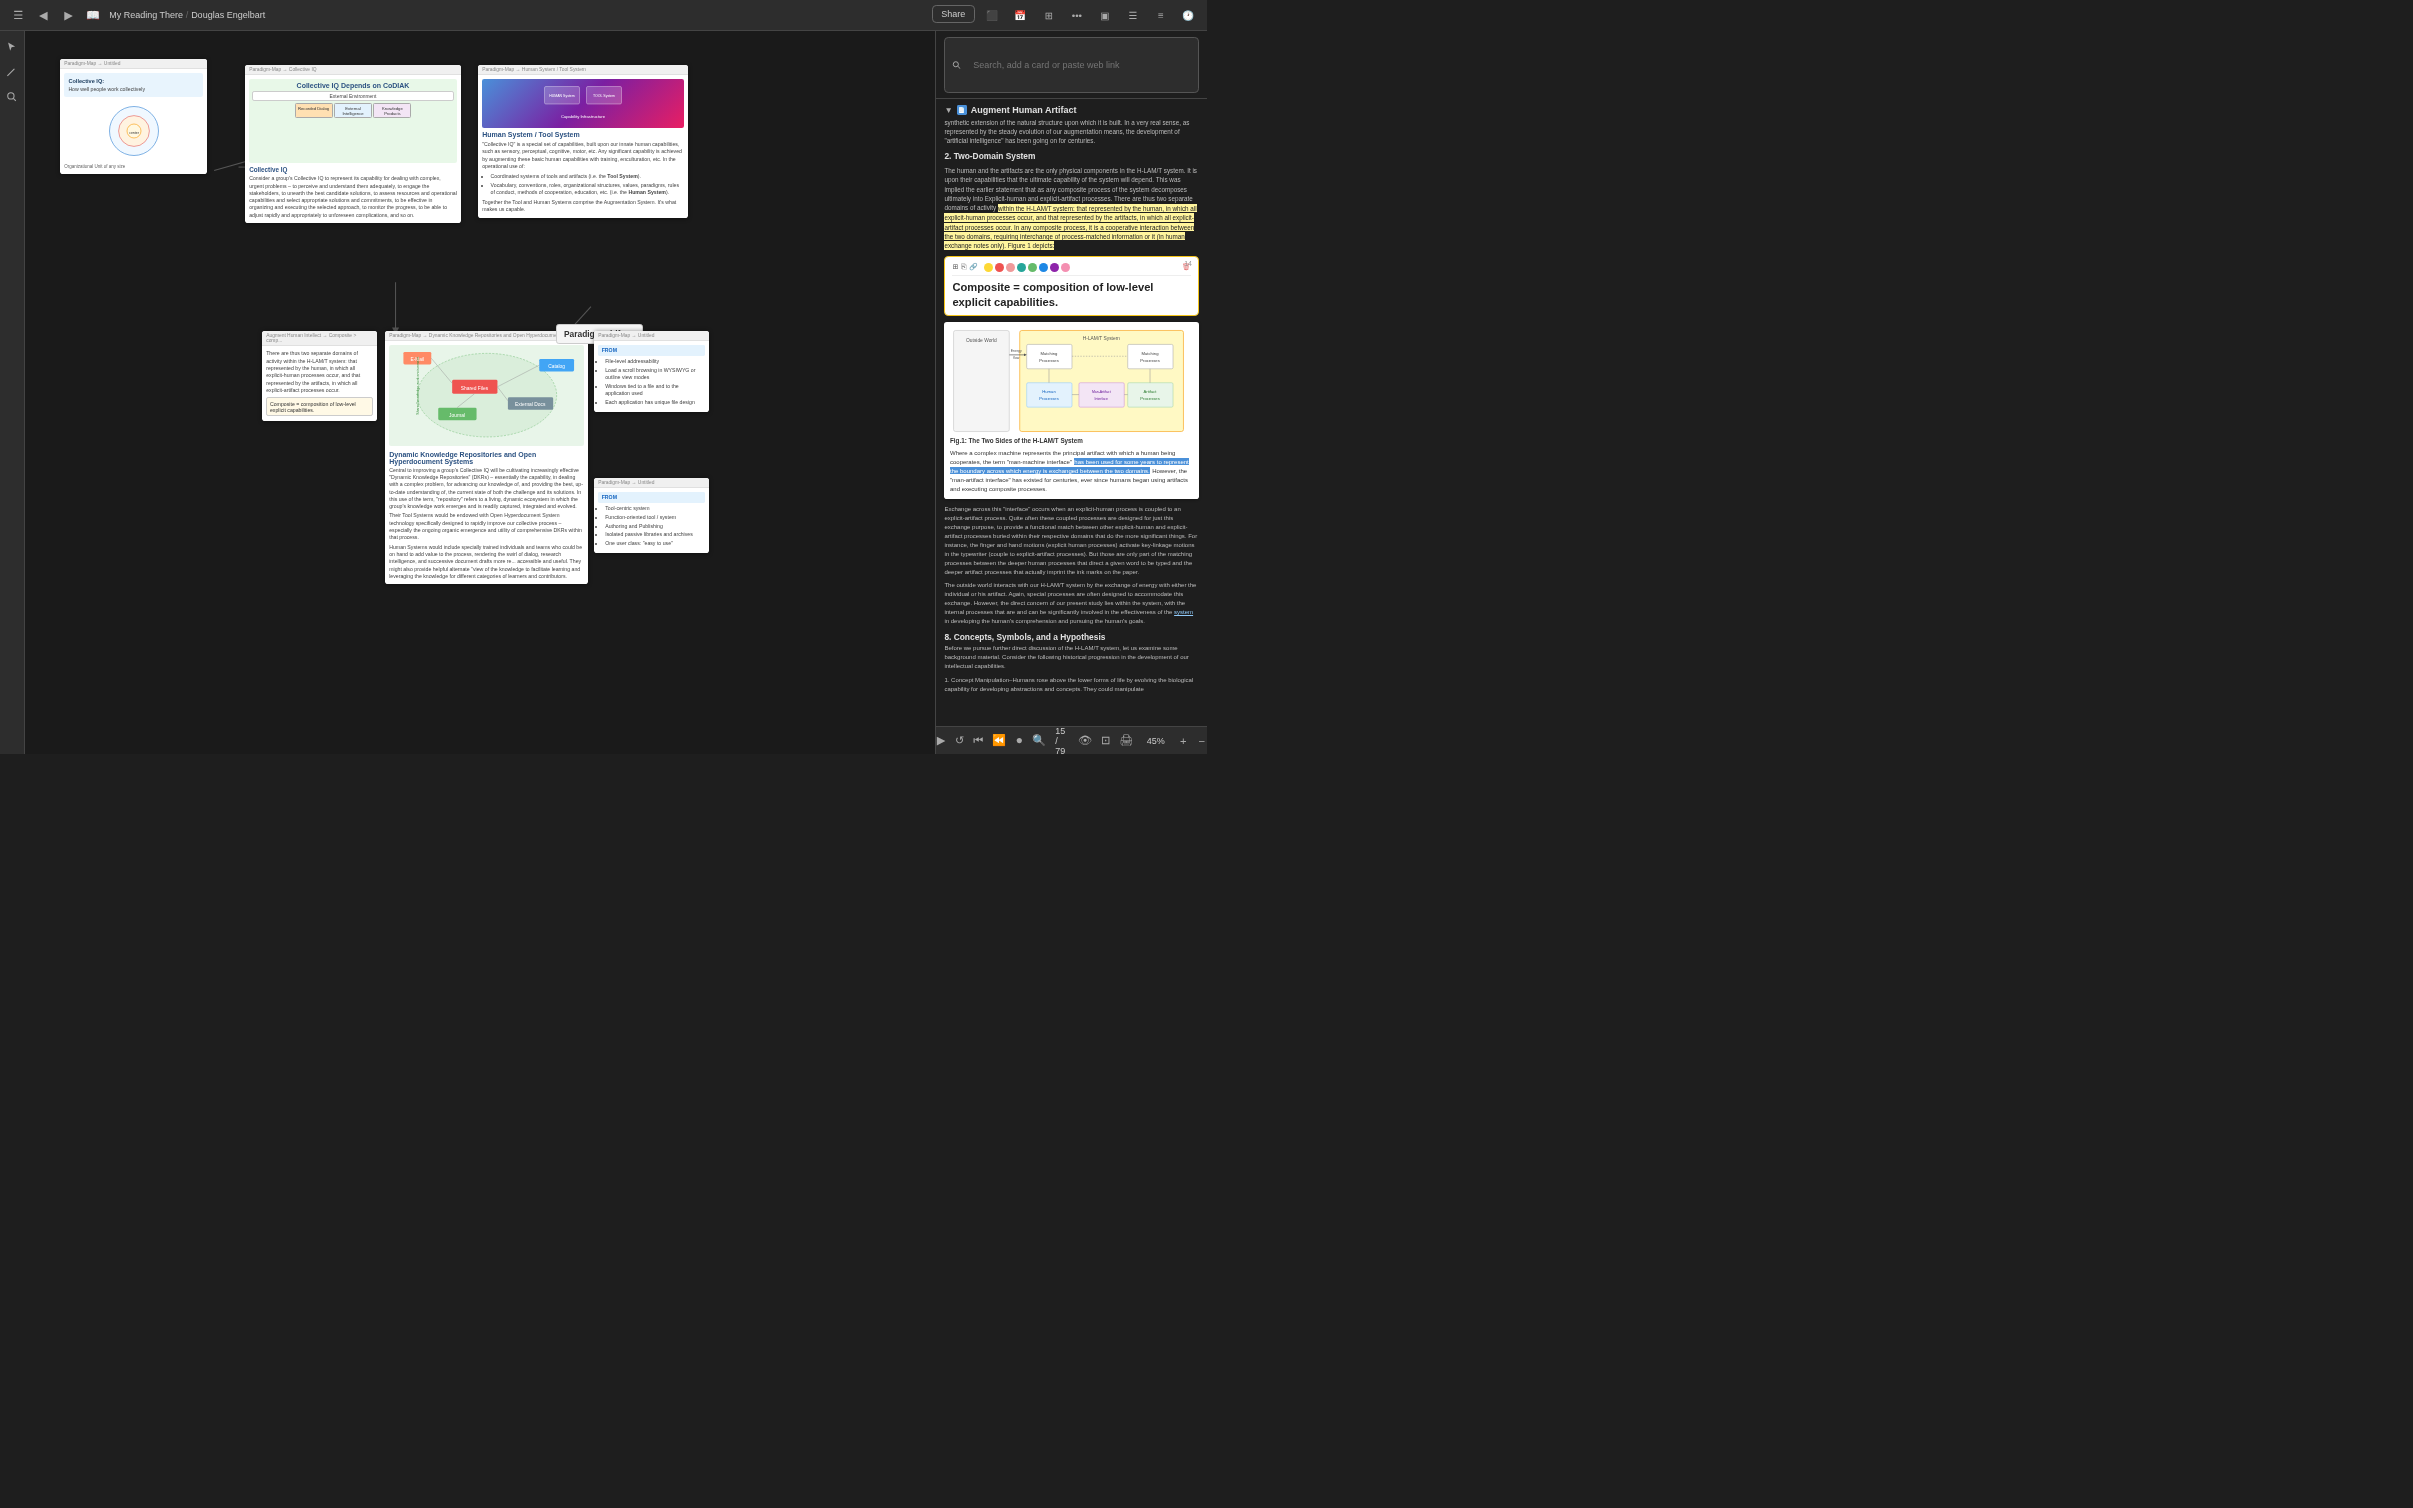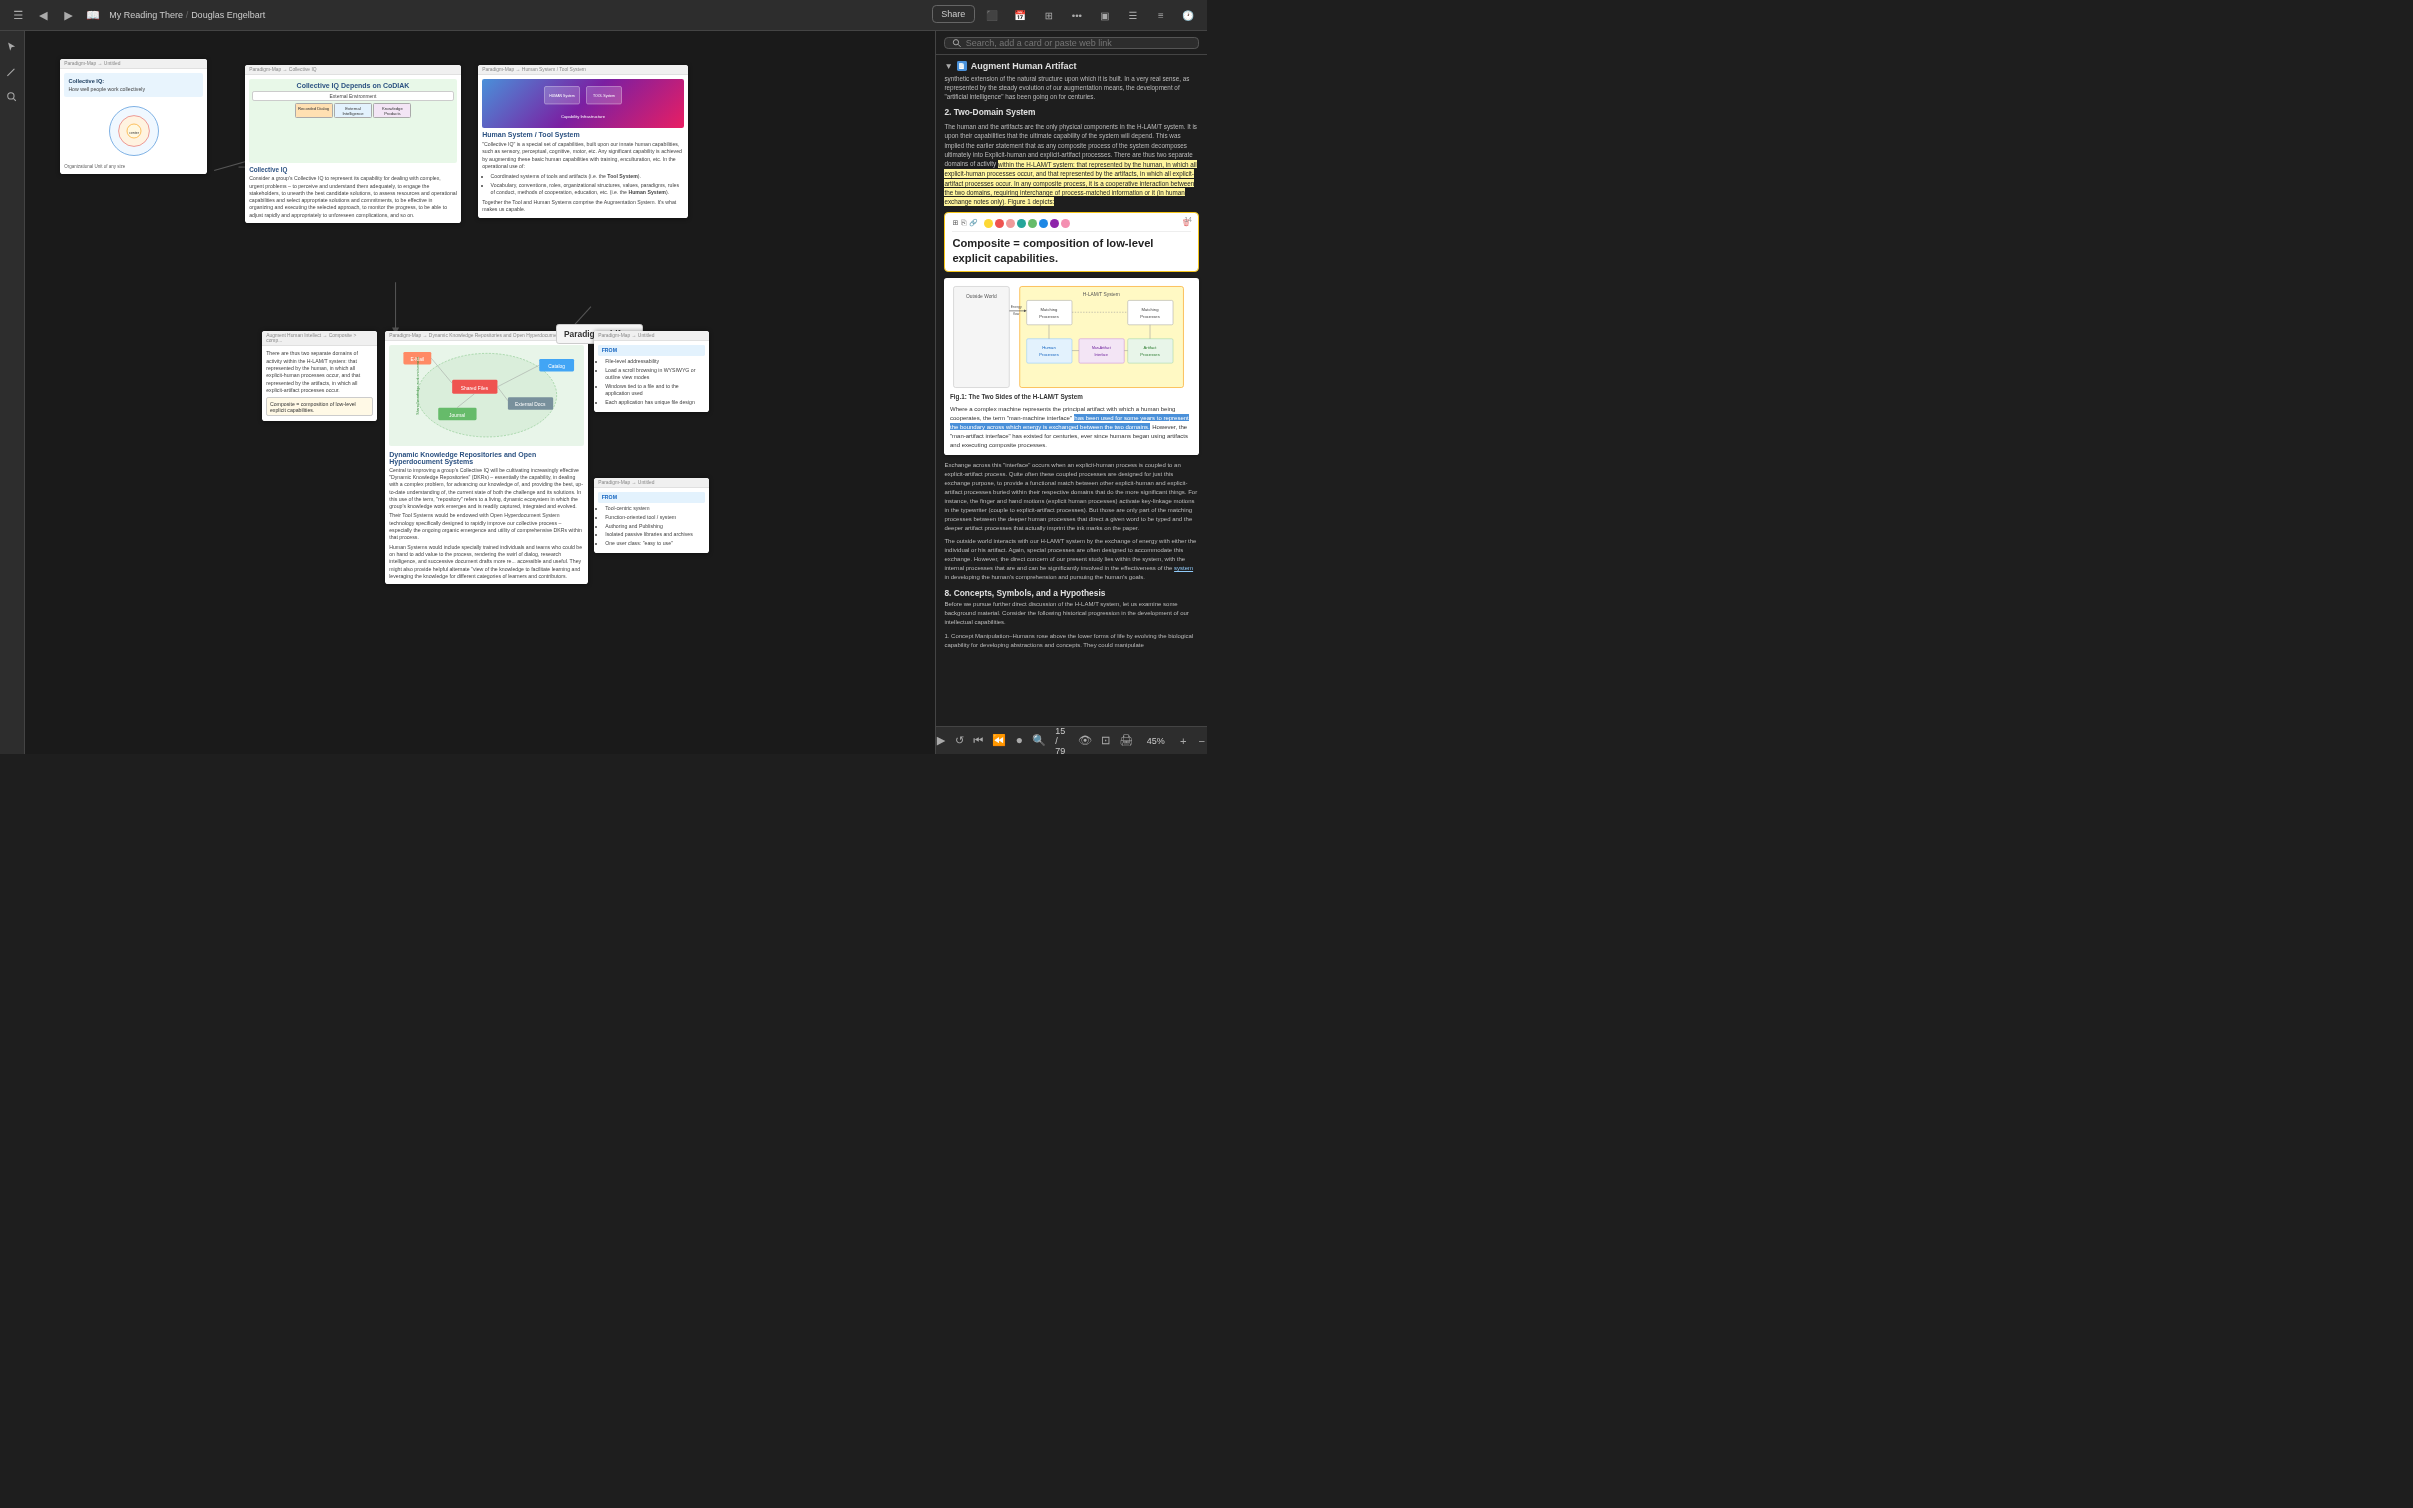--- a/index.html
+++ b/index.html
@@ -122,27 +122,27 @@
     }
 
     .right-panel-search {
       padding: 5.6px 8.4px;
       border-bottom: 0.7px solid #444;
     }
     .search-box {
       background: #2d2d2d;
       border: 0.7px solid #555;
       border-radius: 4.2px;
-      padding: 0 7px;
+      padding: 22px 7px;
       width: 100%;
       color: #ccc;
       font-size: 9px;
       display: flex;
       align-items: center;
-      gap: 4px;
+      gap: 12px;
     }
     .search-input-el {
       background: transparent;
       border: none;
       outline: none;
       color: #ccc;
       font-size: 9px;
       width: 100%;
     }
 

